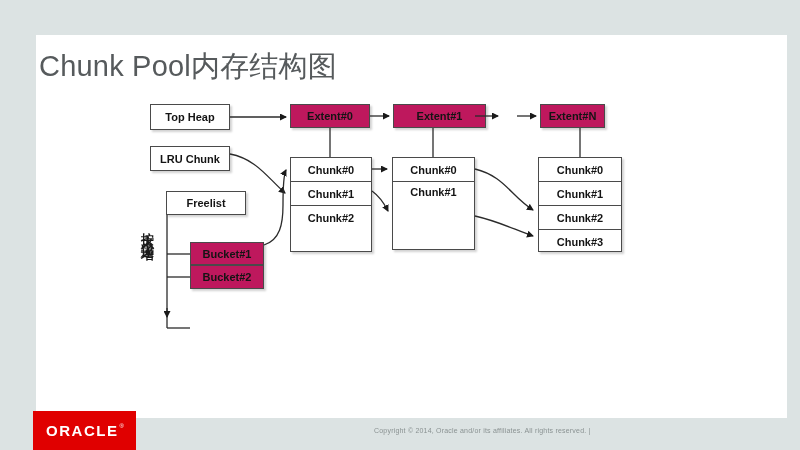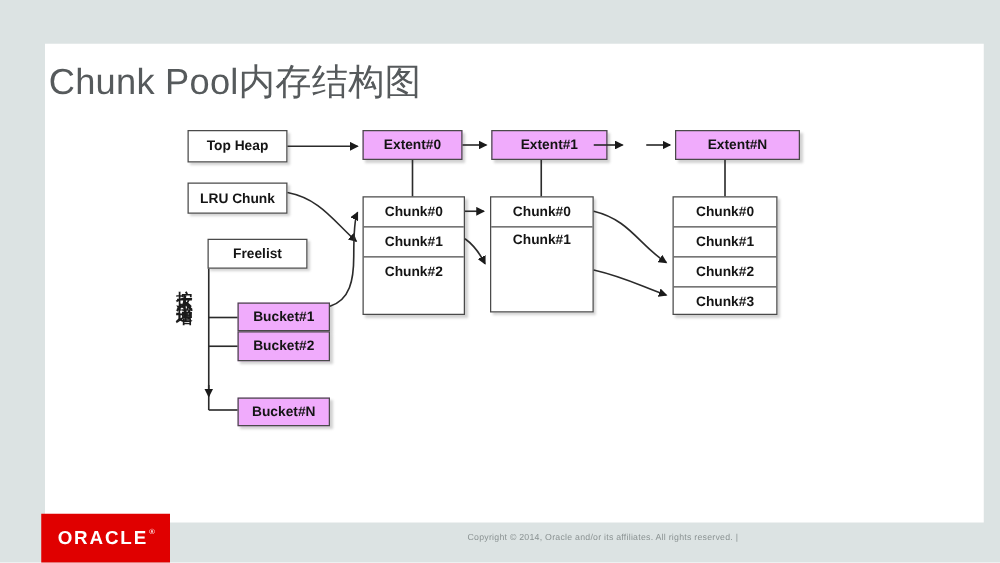--- a/index.html
+++ b/index.html
@@ -19,21 +19,21 @@
     font-size:29px;line-height:36px;font-weight:400;
     color:#565a5c;letter-spacing:0.2px;
   }
   .box{
     position:absolute;box-sizing:border-box;
     border:1.5px solid #4a4a4a;background:#ffffff;
     display:flex;align-items:center;justify-content:center;
     font-weight:bold;font-size:11px;color:#141414;
     box-shadow:2px 2px 2px rgba(0,0,0,0.18);
   }
-  .box.gray{background:#f0abfc;}
+  .box.gray{background:#be185d;}
   .chunkcol{
     position:absolute;box-sizing:border-box;
     border:1.5px solid #4a4a4a;background:#ffffff;
     display:flex;flex-direction:column;
     box-shadow:2px 2px 2px rgba(0,0,0,0.18);
   }
   .chunkrow{
     flex:0 0 23px;height:23px;
     display:flex;align-items:center;justify-content:center;
     font-weight:bold;font-size:11px;color:#141414;
@@ -75,25 +75,24 @@
   <div class="page-title">Chunk Pool内存结构图</div>
 
   <div class="box" style="left:150px;top:104px;width:80px;height:26px;">Top Heap</div>
   <div class="box" style="left:150px;top:146px;width:80px;height:25px;">LRU Chunk</div>
   <div class="box" style="left:150px;top:191px;width:80px;height:24px;margin-left:16px;">Freelist</div>
 
   <div class="size-label">按大小递增</div>
 
   <div class="box gray" style="left:190px;top:242px;width:74px;height:23px;">Bucket#1</div>
   <div class="box gray" style="left:190px;top:265px;width:74px;height:24px;">Bucket#2</div>
-  <div class="box gray" style="left:190px;top:318px;width:74px;height:23px;">Bucket#N</div>
 
   <div class="box gray" style="left:290px;top:104px;width:80px;height:24px;">Extent#0</div>
   <div class="box gray" style="left:393px;top:104px;width:93px;height:24px;">Extent#1</div>
-  <div class="box gray" style="left:540px;top:104px;width:100px;height:24px;">Extent#N</div>
+  <div class="box gray" style="left:540px;top:104px;width:65px;height:24px;">Extent#N</div>
 
   <div class="chunkcol" style="left:290px;top:157px;width:82px;height:95px;">
     <div class="chunkrow first">Chunk#0</div>
     <div class="chunkrow">Chunk#1</div>
     <div class="chunkrow">Chunk#2</div>
     <div class="tail"></div>
   </div>
 
   <div class="chunkcol" style="left:392px;top:157px;width:83px;height:93px;">
     <div class="chunkrow first">Chunk#0</div>

